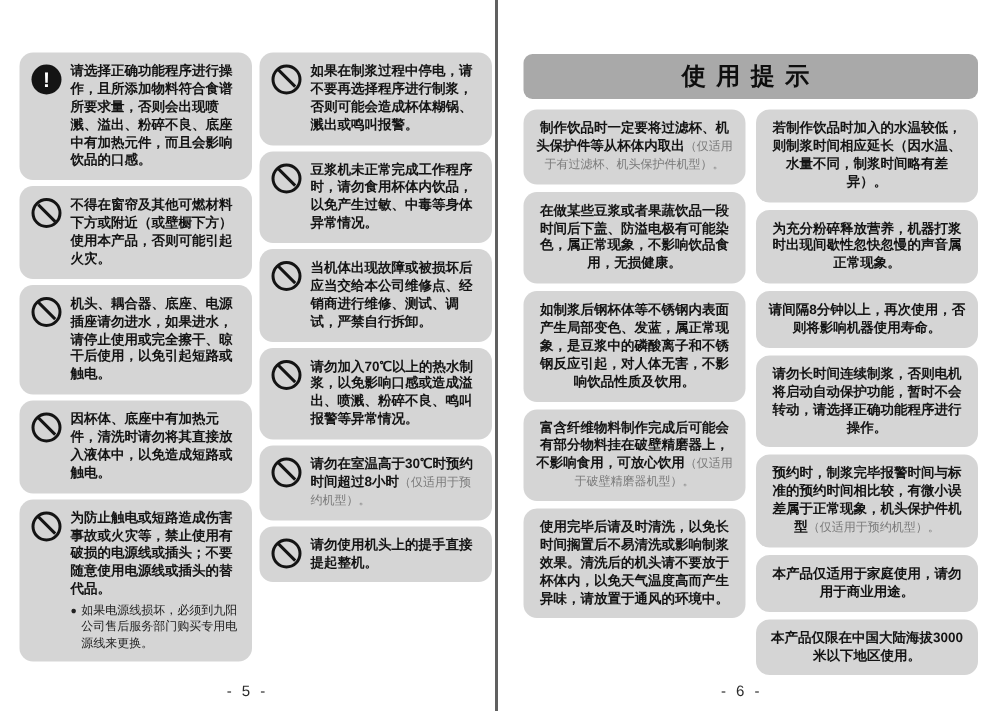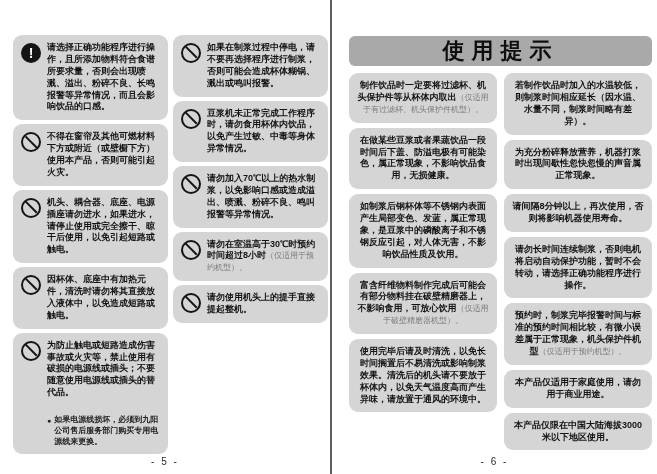--- a/index.html
+++ b/index.html
@@ -20,28 +20,28 @@
   .prohibit{box-sizing:border-box;border:2.5px solid #141414;border-radius:50%;position:relative;}
   .prohibit::after{
     content:"";position:absolute;left:-0.5px;top:6.3px;width:16px;height:2.4px;
     background:#141414;transform:rotate(45deg);
   }
   .alert{
     box-sizing:border-box;background:#141414;border-radius:50%;color:#fff;
     display:flex;align-items:center;justify-content:center;
     font-size:14px;font-weight:bold;line-height:1;
   }
-  .subnote{display:flex;gap:3px;margin-top:16px;font-size:8px;font-weight:bold;color:#222;line-height:1.35;}
+  .subnote{display:flex;gap:3px;margin-top:3px;font-size:8px;font-weight:normal;color:#222;line-height:1.35;}
   .subnote .bullet{font-size:7px;line-height:1.6;}
   
   .page6{position:absolute;left:349px;top:36px;width:303px;}
   .p6header{
     height:30px;background:#a9a9a9;border-radius:6px;margin-bottom:7px;
     display:flex;align-items:center;justify-content:center;
-    font-size:22px;font-weight:bold;letter-spacing:7px;color:#0e0e0e;
+    font-size:16px;font-weight:bold;letter-spacing:7px;color:#0e0e0e;
   }
   .page6 .cols{display:flex;gap:7px;}
   .page6 .col{width:148px;display:flex;flex-direction:column;gap:5px;text-align:center;}
   .tip{
     box-sizing:border-box;background:#d5d5d5;border-radius:9px;
     padding:7px 8px;font-size:9px;font-weight:bold;line-height:1.32;color:#141414;
   }
   .note{color:#7a7a7a;font-weight:normal;font-size:8px;}
   
   .footer{position:absolute;bottom:7px;font-size:10px;color:#2b2b2b;text-align:center;letter-spacing:2px;}
@@ -55,21 +55,21 @@
 
   <div class="divider" style="left:330px"></div>
 
   <div class="page5">
     <div class="col">
 
       <div class="wblock">
         <span class="icon alert">
             <span>!</span>
           </span>
-        <div class="txt"><span>请选择正确功能程序进行操作，且所添加物料符合食谱所要求量，否则会出现喷溅、溢出、粉碎不良、长鸣报警等异常情况，而且会影响饮品的口感。</span></div>
+        <div class="txt"><span>请选择正确功能程序进行操作，且所添加物料符合食谱所要求量，否则会出现喷溅、溢出、粉碎不良、底座中有加热元件，而且会影响饮品的口感。</span></div>
       </div>
 
       <div class="wblock">
         <span class="icon prohibit"></span>
         <div class="txt"><span>不得在窗帘及其他可燃材料下方或附近（或壁橱下方）使用本产品，否则可能引起火灾。</span></div>
       </div>
 
       <div class="wblock">
         <span class="icon prohibit"></span>
         <div class="txt"><span>机头、耦合器、底座、电源插座请勿进水，如果进水，请停止使用或完全擦干、晾干后使用，以免引起短路或触电。</span></div>
@@ -98,20 +98,24 @@
       <div class="wblock">
         <span class="icon prohibit"></span>
         <div class="txt"><span>如果在制浆过程中停电，请不要再选择程序进行制浆，否则可能会造成杯体糊锅、溅出或鸣叫报警。</span></div>
       </div>
 
       <div class="wblock">
         <span class="icon prohibit"></span>
         <div class="txt"><span>豆浆机未正常完成工作程序时，请勿食用杯体内饮品，以免产生过敏、中毒等身体异常情况。</span></div>
       </div>
 
+      <div class="wblock">
+        <span class="icon prohibit"></span>
+        <div class="txt"><span>当机体出现故障或被损坏后应当交给本公司维修点、经销商进行维修、测试、调试，严禁自行拆卸。</span></div>
+      </div>
 
       <div class="wblock">
         <span class="icon prohibit"></span>
         <div class="txt"><span>请勿加入70℃以上的热水制浆，以免影响口感或造成溢出、喷溅、粉碎不良、鸣叫报警等异常情况。</span></div>
       </div>
 
       <div class="wblock">
         <span class="icon prohibit"></span>
         <div class="txt"><span>请勿在室温高于30℃时预约时间超过8小时</span><span class="note">（仅适用于预约机型）。</span></div>
       </div>

